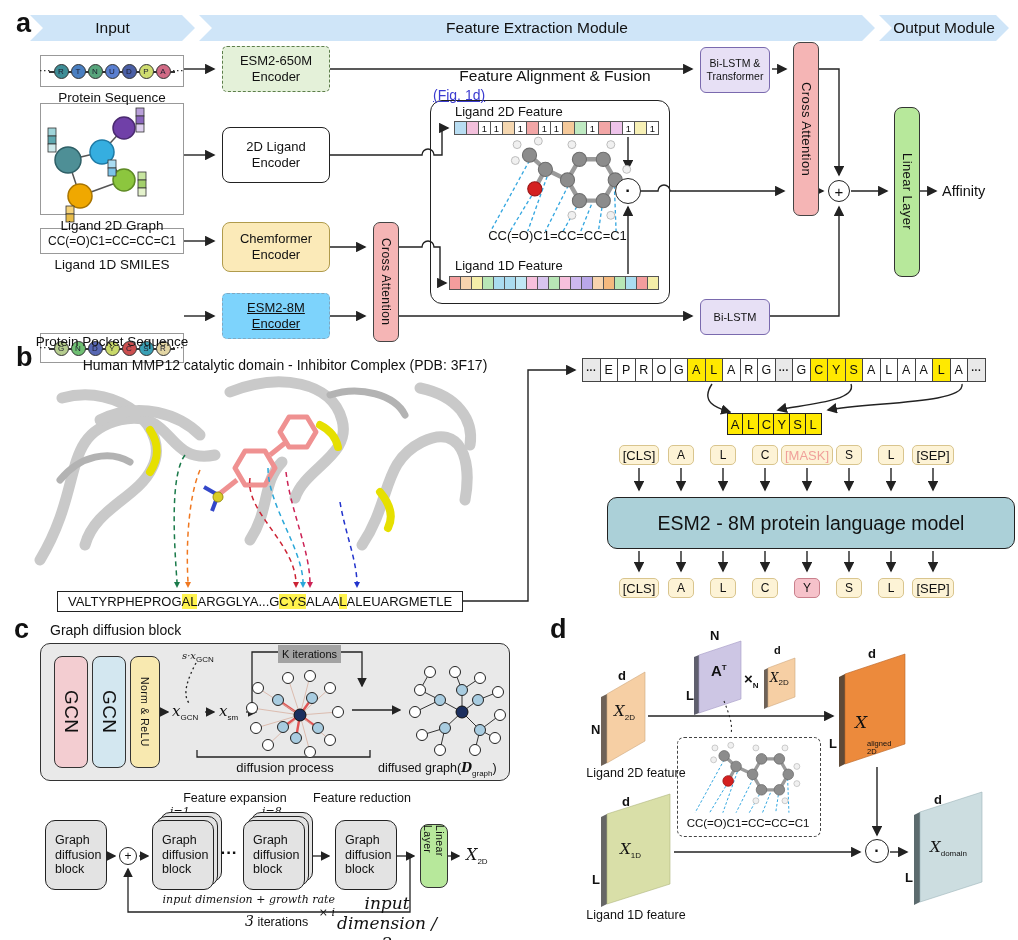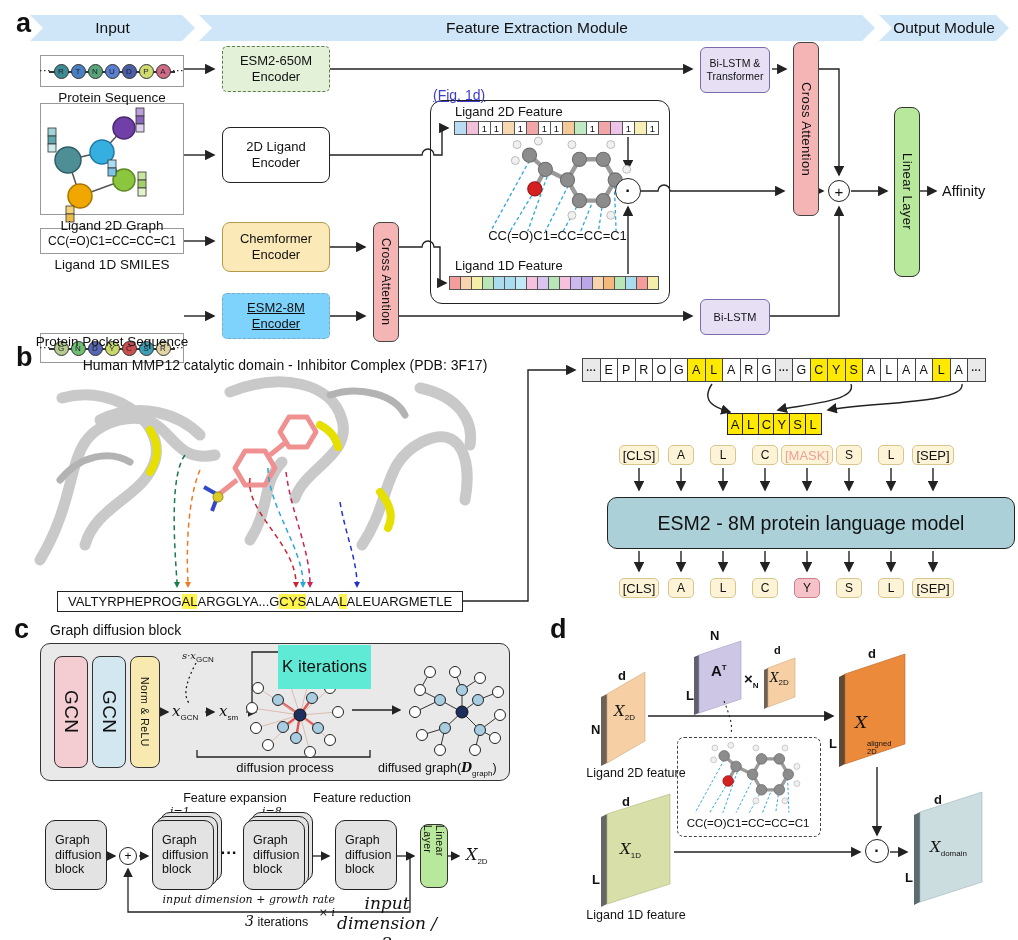--- a/index.html
+++ b/index.html
@@ -59,21 +59,21 @@
           display:flex;align-items:center;justify-content:center;padding:0 3px;box-sizing:border-box;}
   .ptoken.sm{font-size:13px;}
   .ptoken.mask{color:#f0a09a;}
   .ptoken.pred{background:#f6c2ca;border-color:#c9808c;}
   .modelbox{background:#abd0d8;border:1.6px solid #222;border-radius:10px;display:flex;align-items:center;
             justify-content:center;font-size:19.5px;box-sizing:border-box;}
   .gcontainer{background:#e9e9e9;border:1.5px solid #333;border-radius:10px;box-sizing:border-box;}
   .gcnbox{border:1.3px solid #333;border-radius:8px;display:flex;align-items:center;justify-content:center;box-sizing:border-box;}
   .gdb{background:#e3e3e3;border:1.3px solid #222;border-radius:10px;font-size:12.5px;line-height:1.18;
        display:flex;align-items:center;box-sizing:border-box;padding-left:9px;text-align:left;}
-  .klabel{background:#5eead4;padding:12px 4px;font-size:17px;}
+  .klabel{background:#a3a3a3;padding:3px 4px;font-size:11px;}
   .ital{font-family:"DejaVu Serif",serif;font-style:italic;}
   .plate-label{font-size:13px;}
   .dimlbl{font-size:13px;font-weight:bold;font-family:"Liberation Sans",sans-serif;}
   .dashedbox{border:1.6px dashed #444;border-radius:7px;background:transparent;}
 </style>
 </head>
 <body>
 
 <div class="stage">
 
@@ -439,20 +439,21 @@
         <span class="res" style="background: rgb(201, 217, 106);">Y</span>
         <span class="res" style="background: rgb(204, 79, 79);">C</span>
         <span class="res" style="background: rgb(58, 160, 181);">S</span>
         <span class="res" style="background: rgb(227, 214, 164);">R</span>
       </span>
     <span class="ell">···</span>
   </div>
   <div class="abs cap" style="left:20px;top:334px;width:184px;">Protein Pocket Sequence</div>
 
   <div class="abs under" style="left:430px;top:100px;width:238px;height:202px;border:1.6px solid #222;border-radius:12px;"></div>
+  <div class="abs" style="left:430px;top:67px;width:250px;text-align:center;font-size:15.5px;">Feature Alignment &amp; Fusion</div>
   <span class="abs figlink" style="left:433px;top:87px;">(Fig. 1d)</span>
   <div class="abs" style="left:455px;top:104px;font-size:13px;">Ligand 2D Feature</div>
   <div class="abs cellrow row2d" style="left:455px;top:121px;">
 
   <span class="cell" style="background: rgb(184, 221, 242);"></span>
       <span class="cell" style="background: rgb(243, 192, 220);"></span>
       <span class="cell" style="background: rgb(255, 255, 255);">1</span>
       <span class="cell" style="background: rgb(255, 255, 255);">1</span>
       <span class="cell" style="background: rgb(245, 215, 176);"></span>
       <span class="cell" style="background: rgb(255, 255, 255);">1</span>

